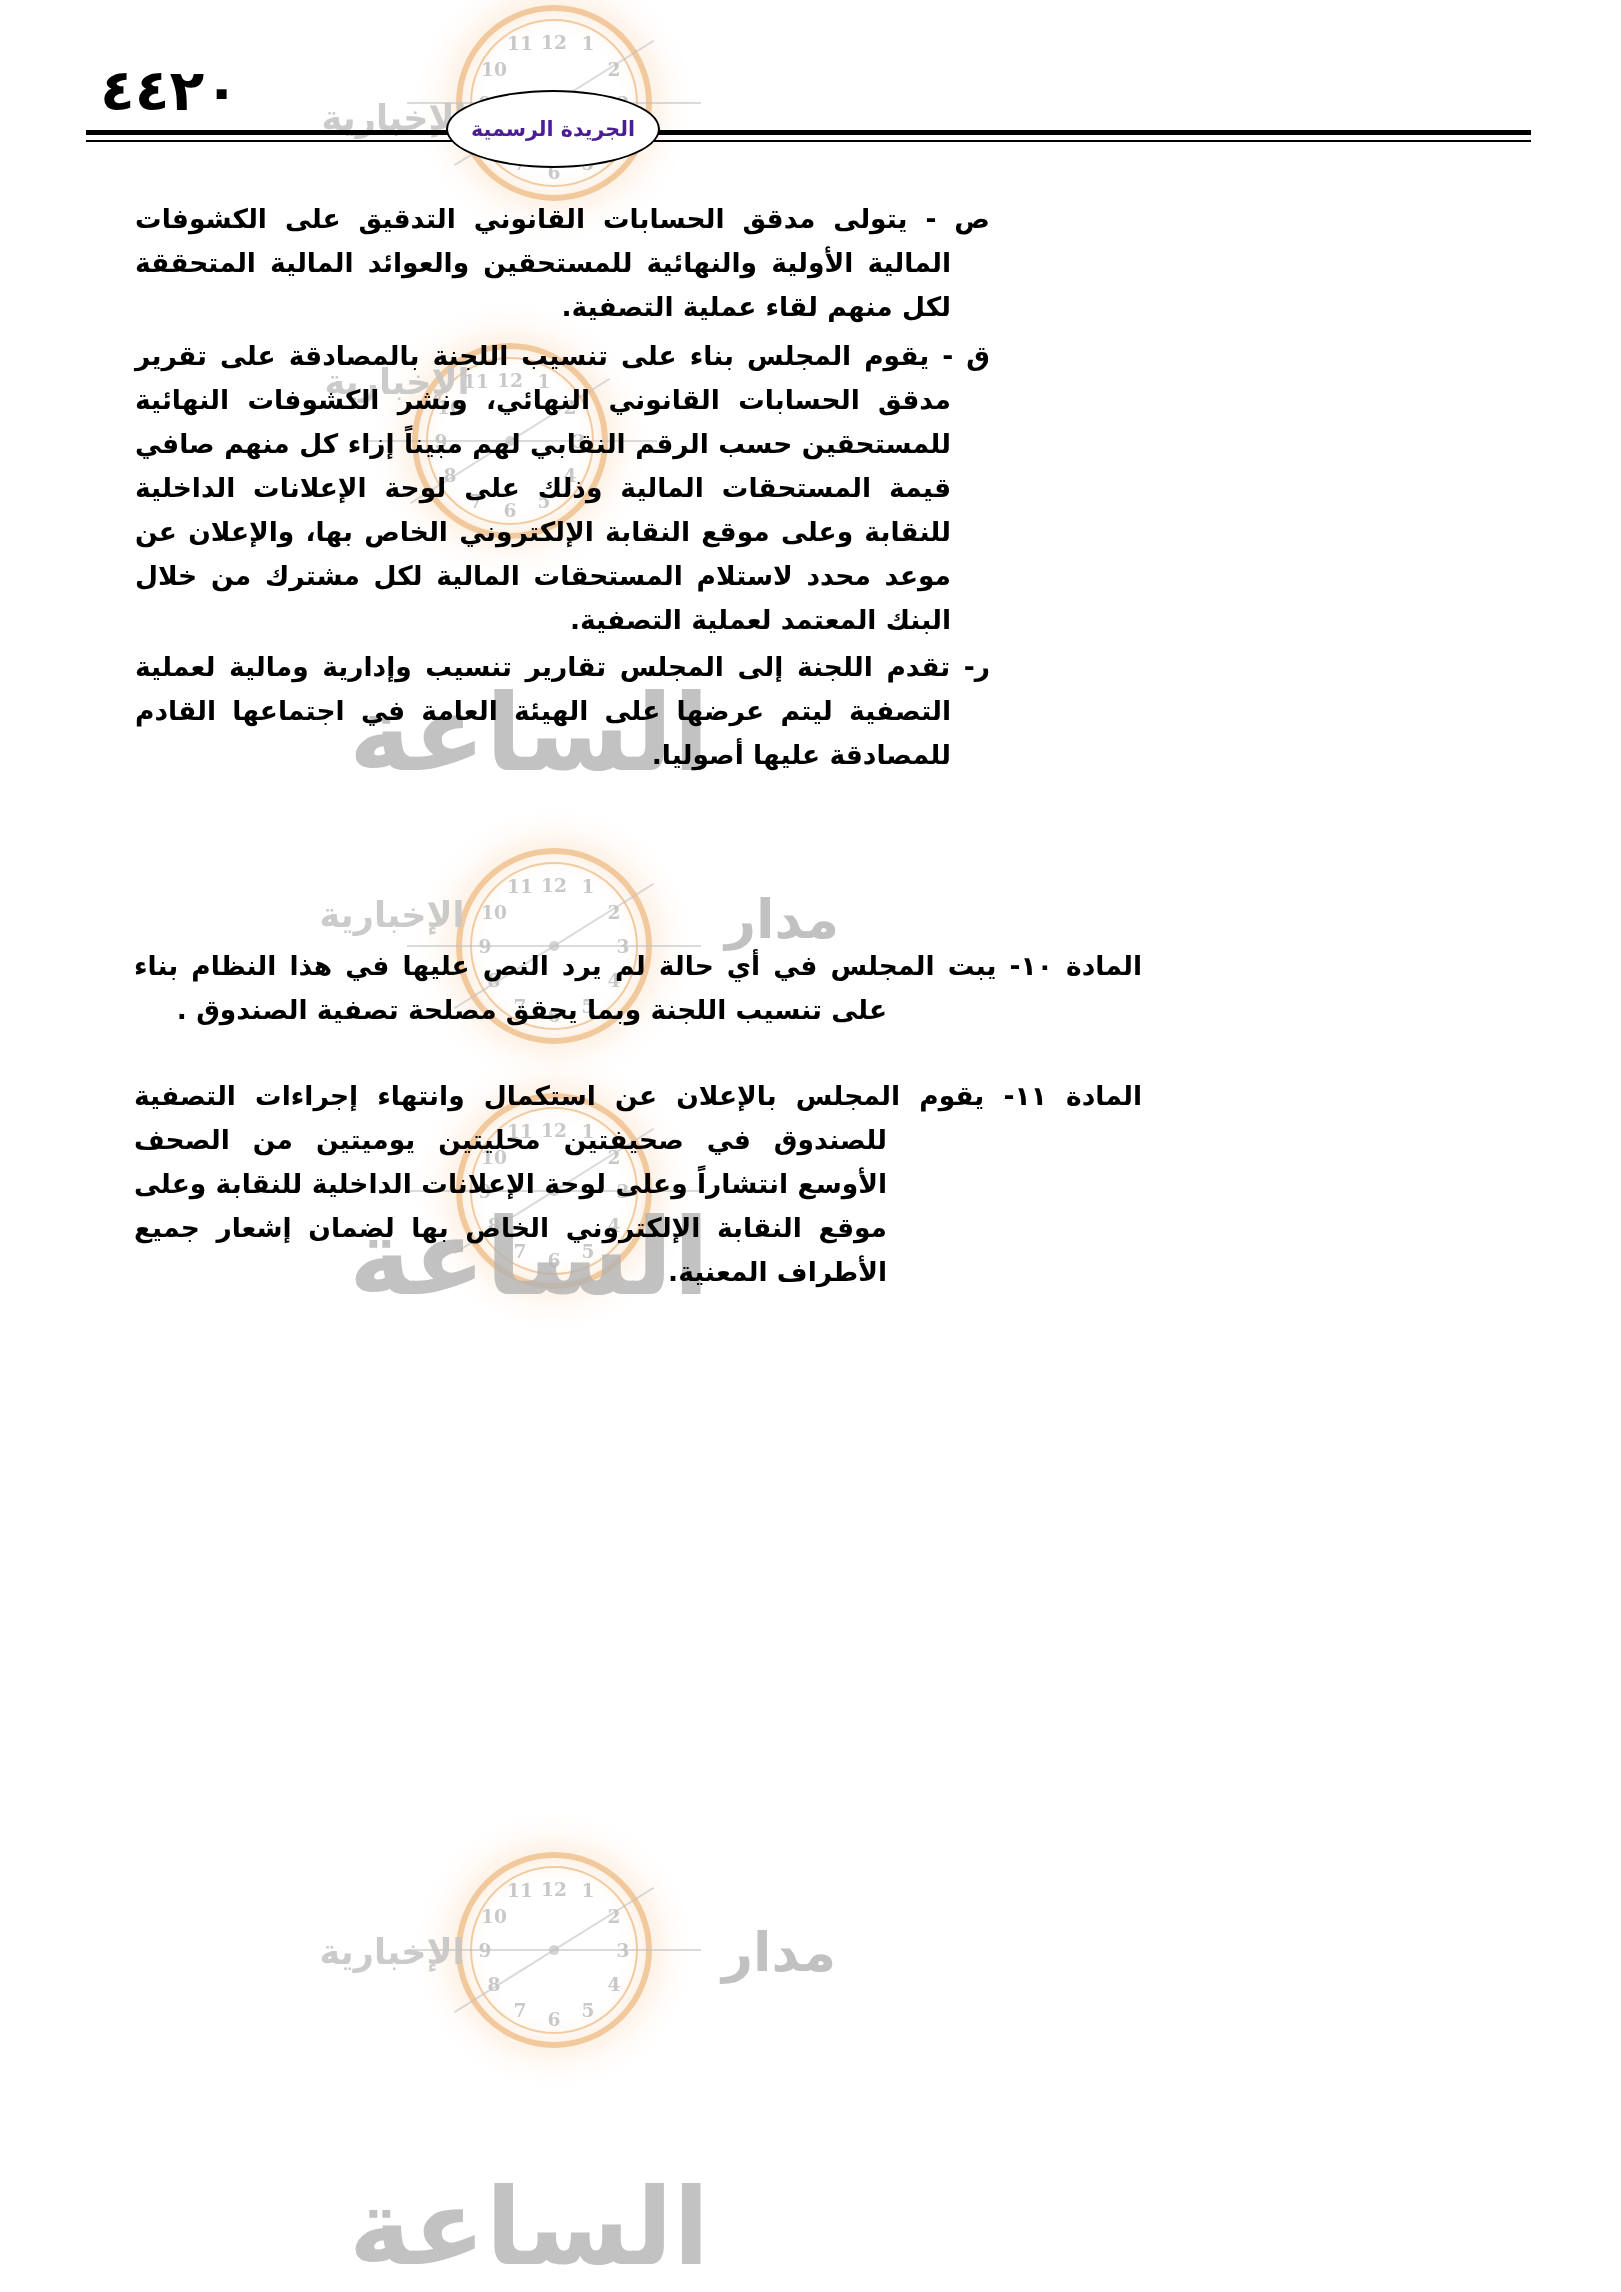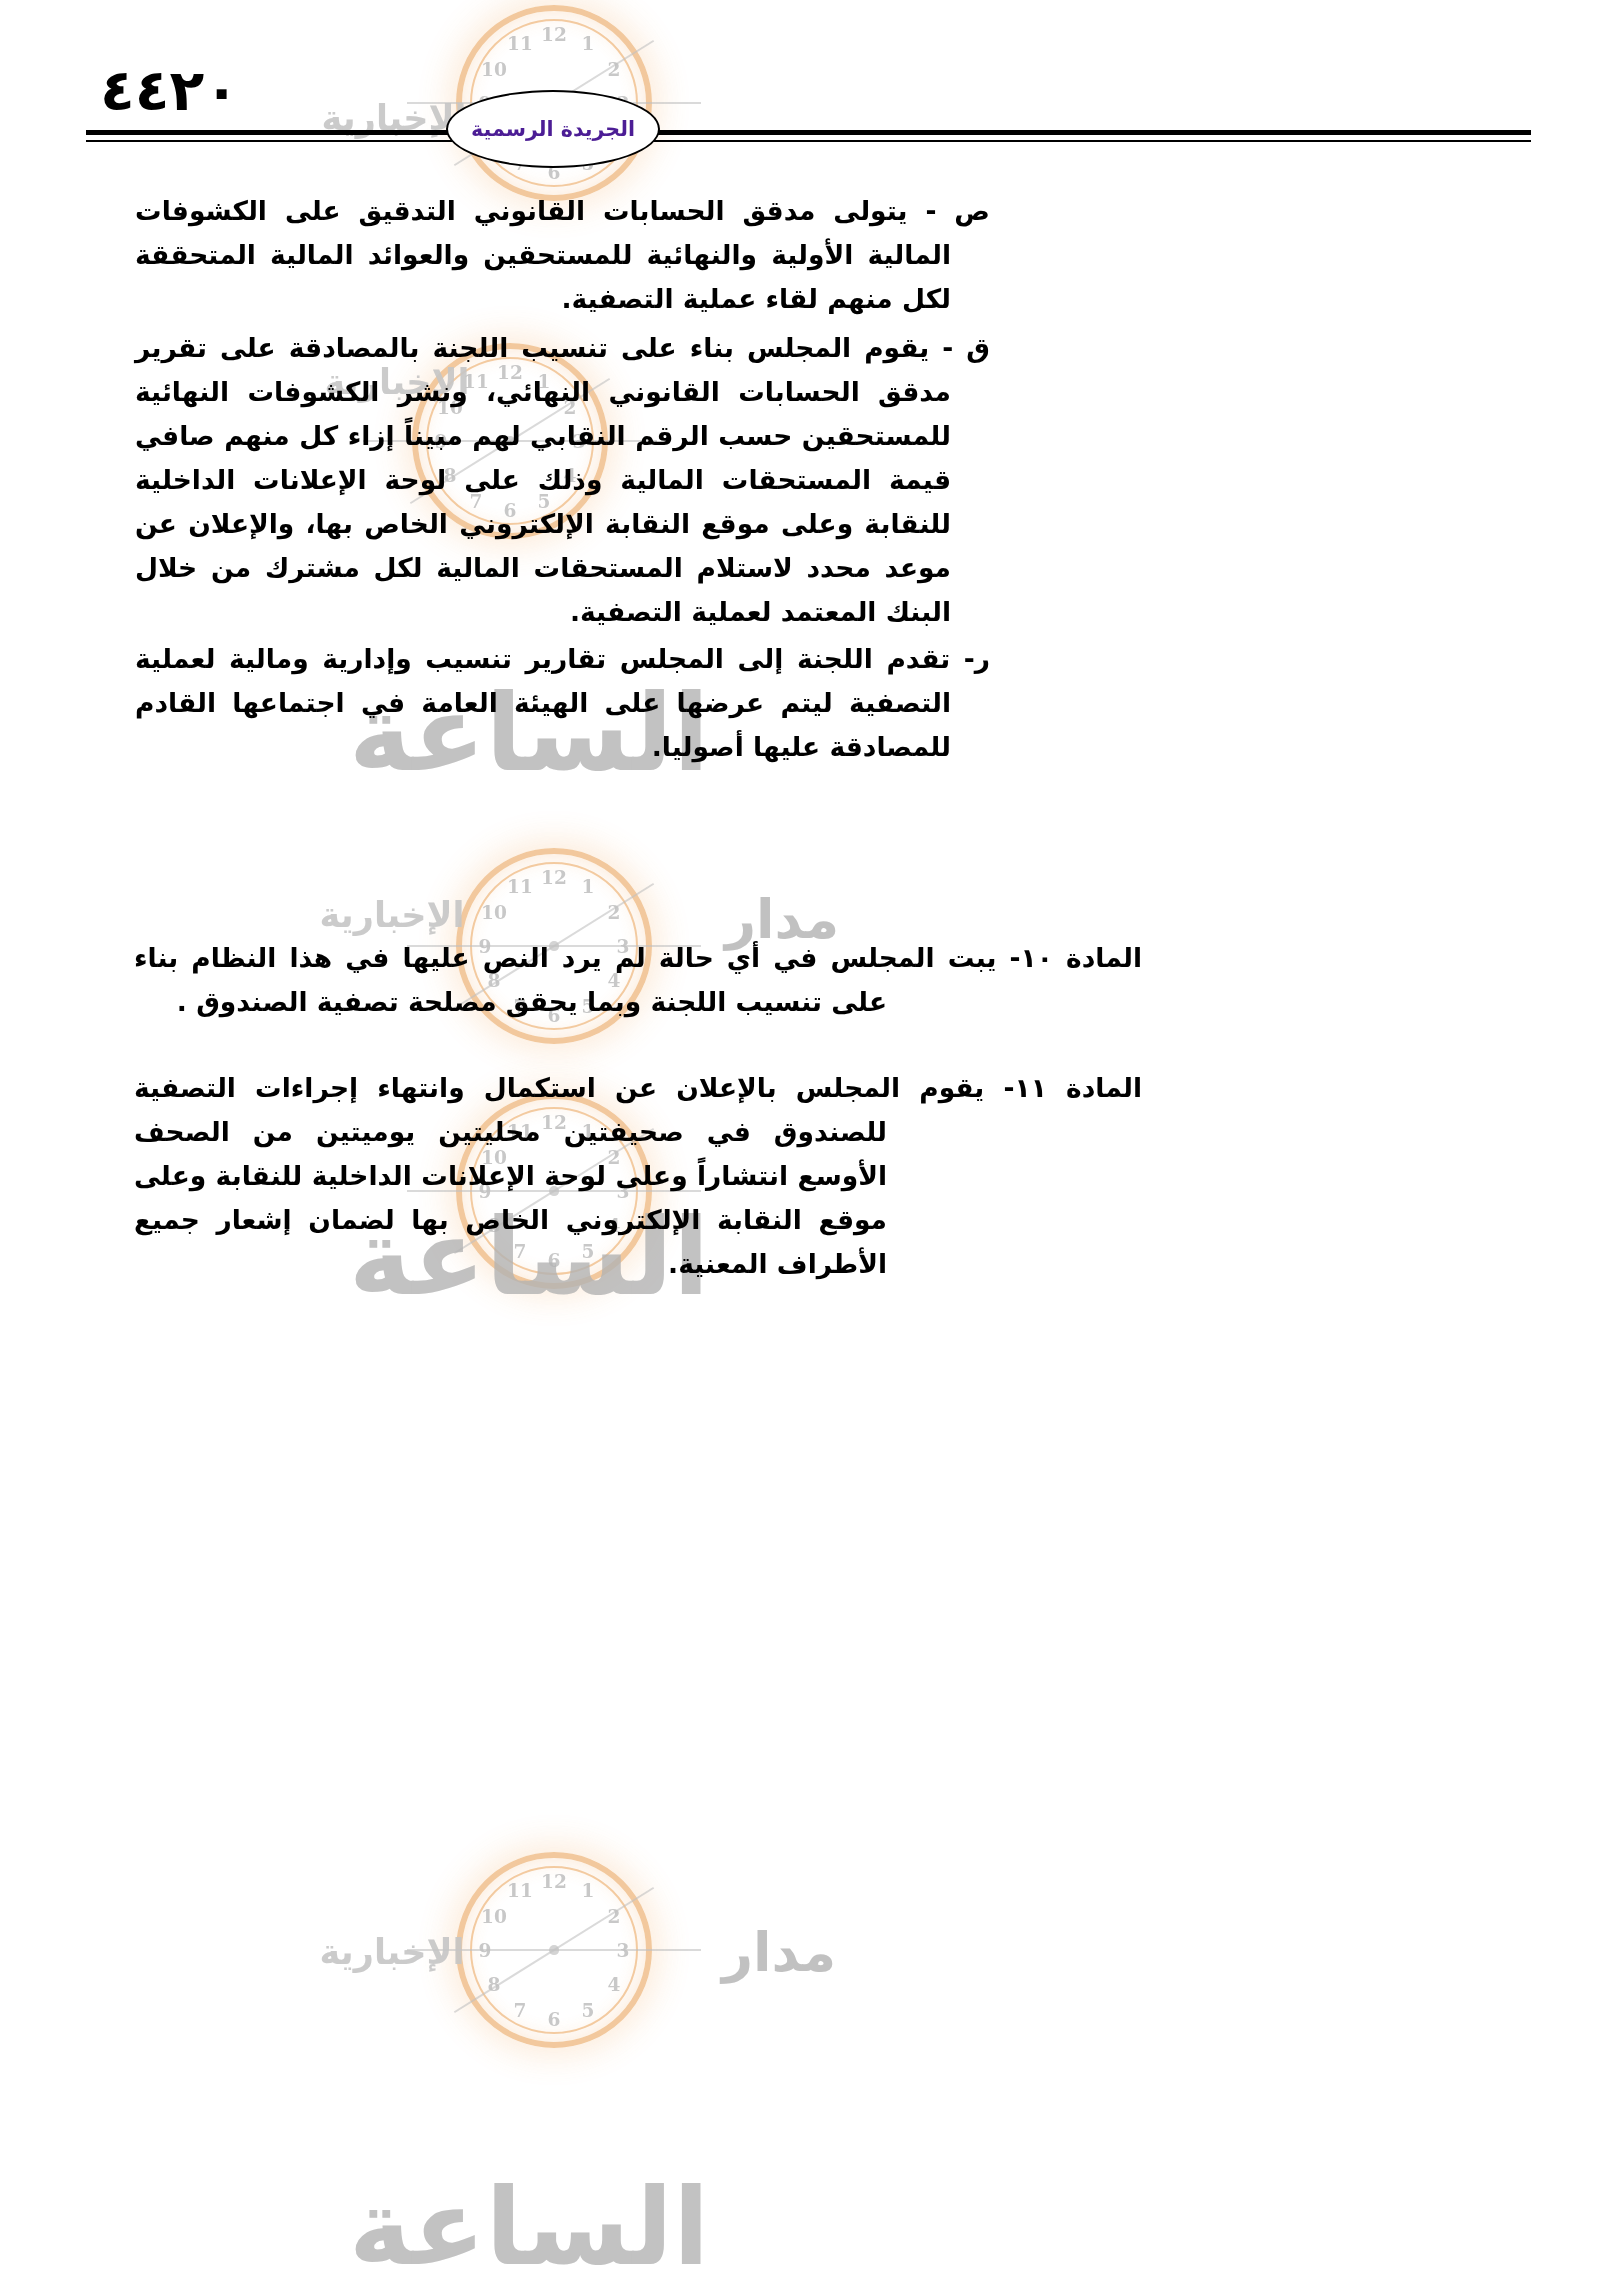--- a/index.html
+++ b/index.html
@@ -23,21 +23,21 @@
     position:absolute;inset:0;border:6.9px solid #e6923a;border-radius:50%;
     opacity:.8;
     box-shadow:0 0 33px 7.8px rgba(243,168,92,.45), inset 0 0 19.6px 4.9px rgba(243,168,92,.4);
   }
   .ring-i{position:absolute;inset:13.7px;border:2px solid #e6923a;border-radius:50%;opacity:.75;}
   .cn{
     position:absolute;transform:translate(-50%,-50%);
     font-family:"DejaVu Serif",serif;font-weight:bold;font-size:18.6px;
     color:#9d9d9d;opacity:.9;
   }
-  .n0{left:98px;top:29px}.n1{left:132px;top:38px}.n2{left:158px;top:64px}
+  .n0{left:98px;top:37px}.n1{left:132px;top:38px}.n2{left:158px;top:64px}
   .n3{left:167px;top:98px}.n4{left:158px;top:132px}.n5{left:132px;top:158px}
   .n6{left:98px;top:167px}.n7{left:64px;top:158px}.n8{left:38px;top:132px}
   .n9{left:29px;top:98px}.n10{left:38px;top:64px}.n11{left:64px;top:38px}
   .hand{position:absolute;background:#9b9b9b;opacity:.6;}
   .hh{width:294px;height:2px;left:50%;top:50%;transform:translate(-50%,-50%);}
   .hd{width:235px;height:2px;left:50%;top:50%;transform:translate(-50%,-50%) rotate(-32deg);}
   .dot{position:absolute;width:9.8px;height:9.8px;border-radius:50%;background:#9b9b9b;
        left:50%;top:50%;transform:translate(-50%,-50%);opacity:.7;}
 
   .wm-text{
@@ -64,20 +64,21 @@
   .oval-title{font-size:20.6px;font-weight:bold;color:#4c1d95;text-align:center;}
 
   
   .doc{position:absolute;inset:0;z-index:2;}
   .para{
     position:absolute;
     direction:rtl;text-align:justify;
     font-weight:bold;color:#000;
     font-size:26.5px;line-height:44px;
     box-sizing:content-box;
+    margin-top:8px;
   }
   .lettered{right:631px;width:816px;padding-right:39px;text-indent:-39px;}
   .article{right:479px;width:753px;padding-right:255px;text-indent:-255px;}
   .p1{top:189px;}
   .p2{top:326px;}
   .p3{top:637px;}
   .p4{top:804px;}
   .p5{top:936px;}
   .p6{top:1066px;}
 </style>

